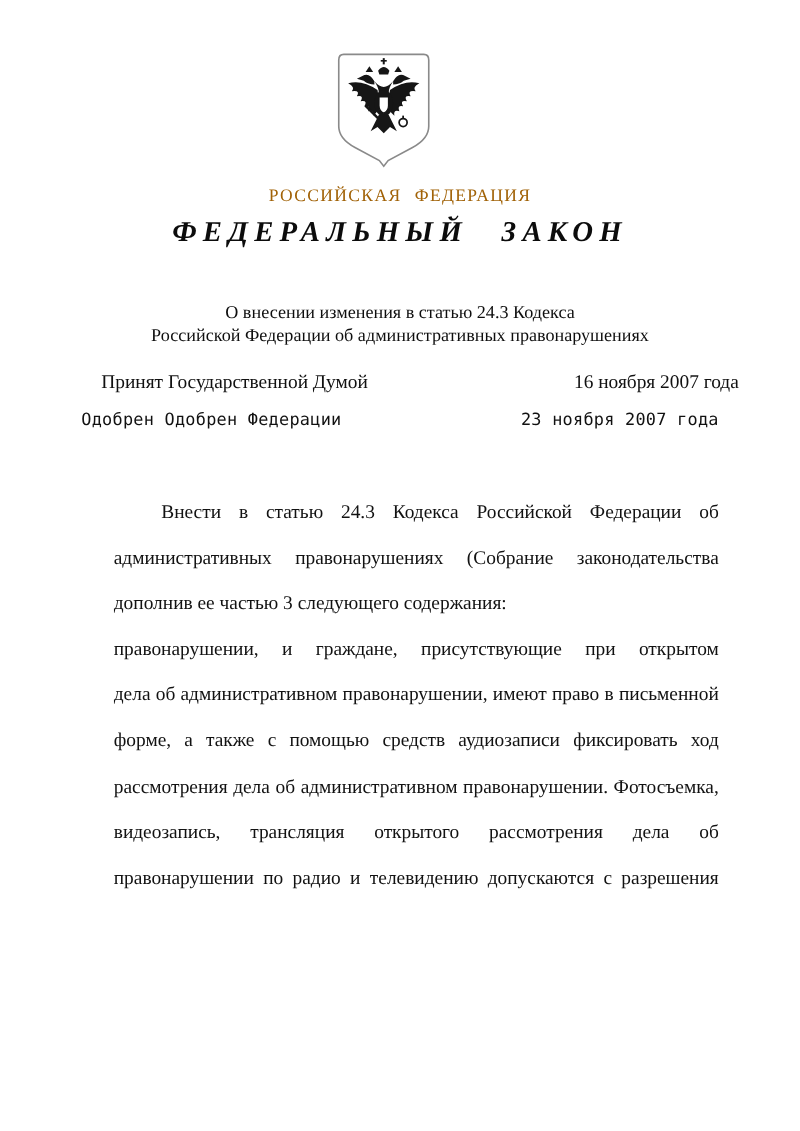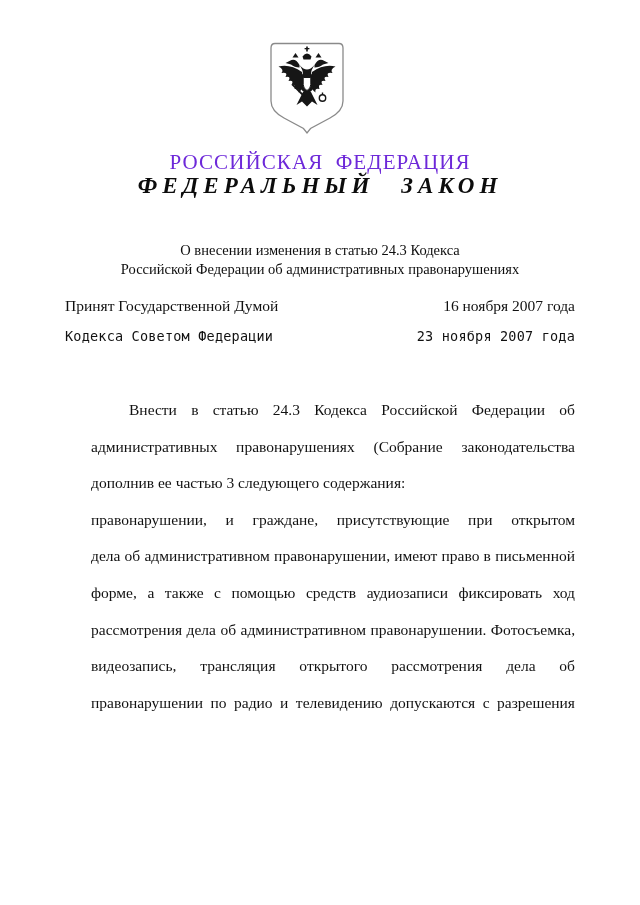--- a/index.html
+++ b/index.html
@@ -22,24 +22,24 @@
     top: 40px;
     width: 82px;
     height: 95px;
   }
   .country-heading {
     position: absolute;
     top: 150px;
     left: 65px;
     width: 510px;
     text-align: center;
-    font-size: 21px;
+    font-size: 14px;
     letter-spacing: 1.1px;
     word-spacing: 6px;
-    color: #6d28d9;
+    color: #a16207;
   }
   .doctype-heading {
     position: absolute;
     top: 173px;
     left: 35px;
     width: 570px;
     text-align: center;
     font-size: 23px;
     font-weight: bold;
     letter-spacing: 5px;
@@ -62,20 +62,21 @@
     position: absolute;
     left: 65px;
     width: 510px;
     display: flex;
     justify-content: space-between;
     align-items: baseline;
   }
   .date-row.adopted {
     top: 297px;
     font-size: 15.5px;
+    margin-left: 16px;
   }
   .date-row.approved {
     top: 328px;
     font-family: "DejaVu Sans Mono", "Liberation Mono", monospace;
     font-size: 13.5px;
     letter-spacing: 0.2px;
   }
   .law-body {
     position: absolute;
     top: 392px;
@@ -152,21 +153,21 @@
   <div class="law-title">
     <div>О внесении изменения в статью 24.3 Кодекса</div>
     <div>Российской Федерации об административных правонарушениях</div>
   </div>
 
   <div class="date-row adopted">
     <span>Принят Государственной Думой</span>
     <span>16 ноября 2007 года</span>
   </div>
   <div class="date-row approved">
-    <span>Кодекса Советом Федерации</span>
+    <span>Одобрен Одобрен Федерации</span>
     <span>23 ноября 2007 года</span>
   </div>
 
   <div class="law-body">
     <div class="para">
       <div class="bline j indent">Внести в статью 24.3 Кодекса Российской Федерации об</div>
       <div class="bline j">административных правонарушениях (Собрание законодательства</div>
       <div class="bline">дополнив ее частью 3 следующего содержания:</div>
     </div>
     <div class="para">

